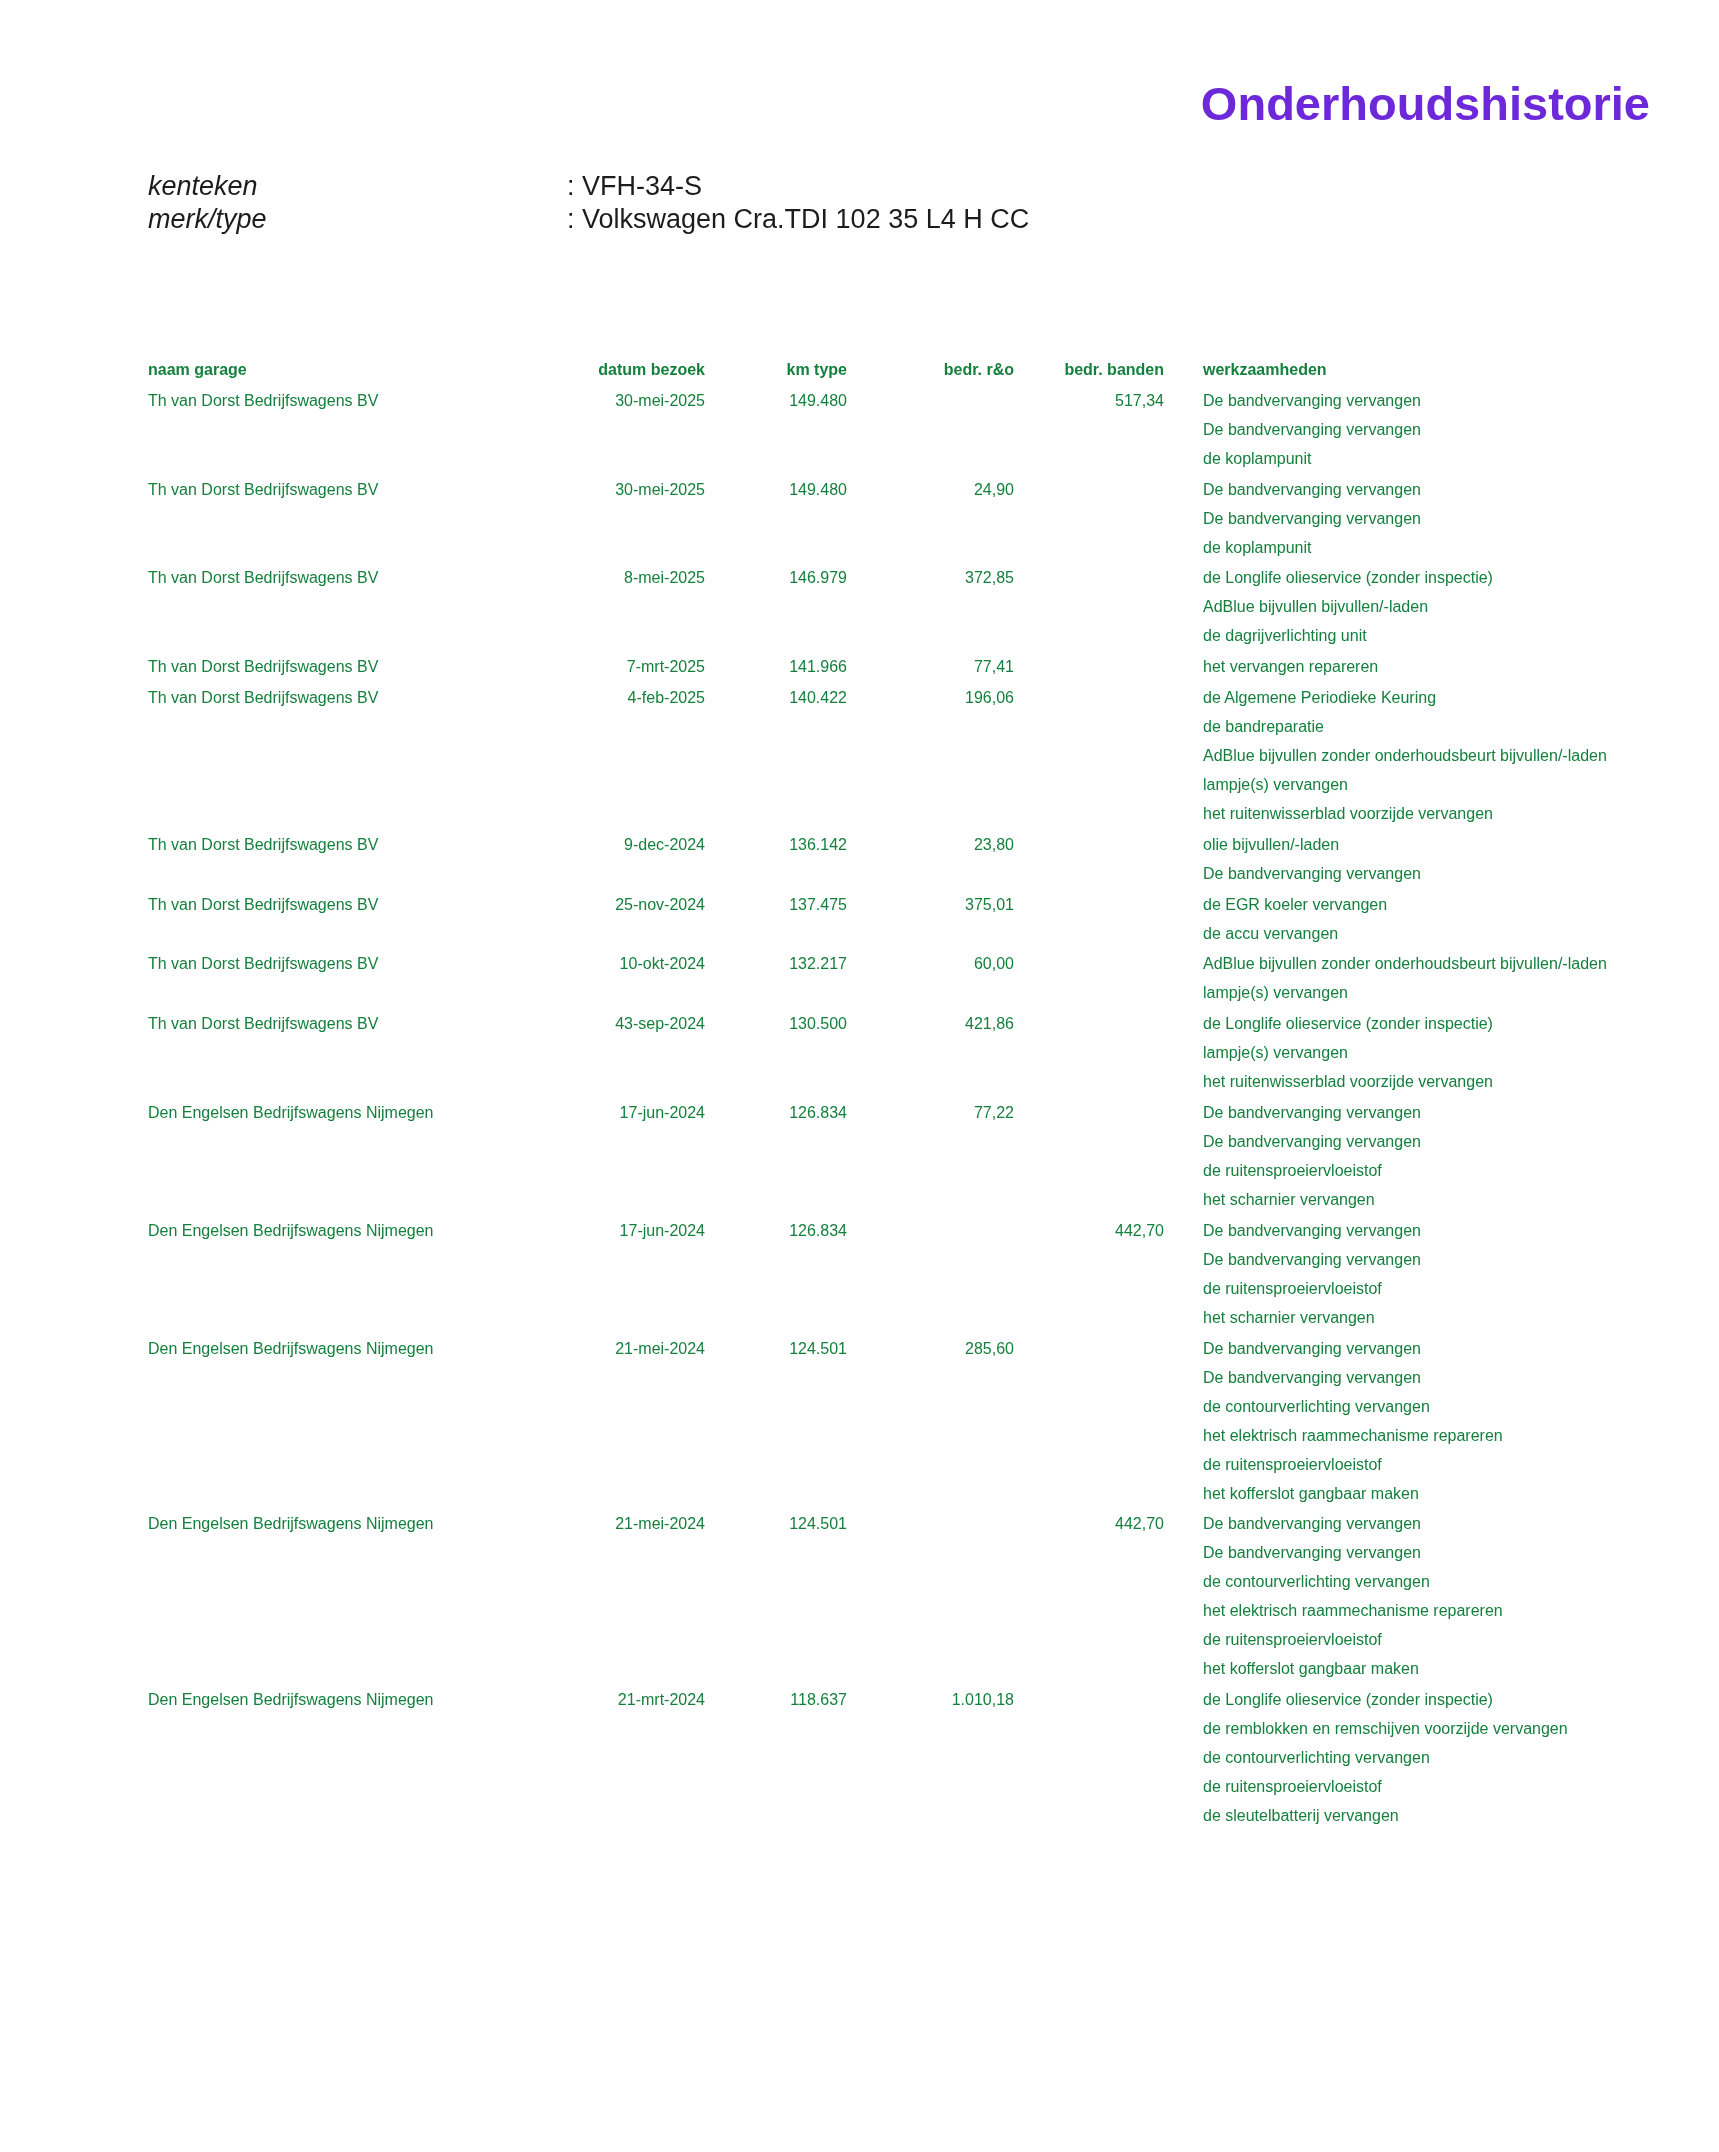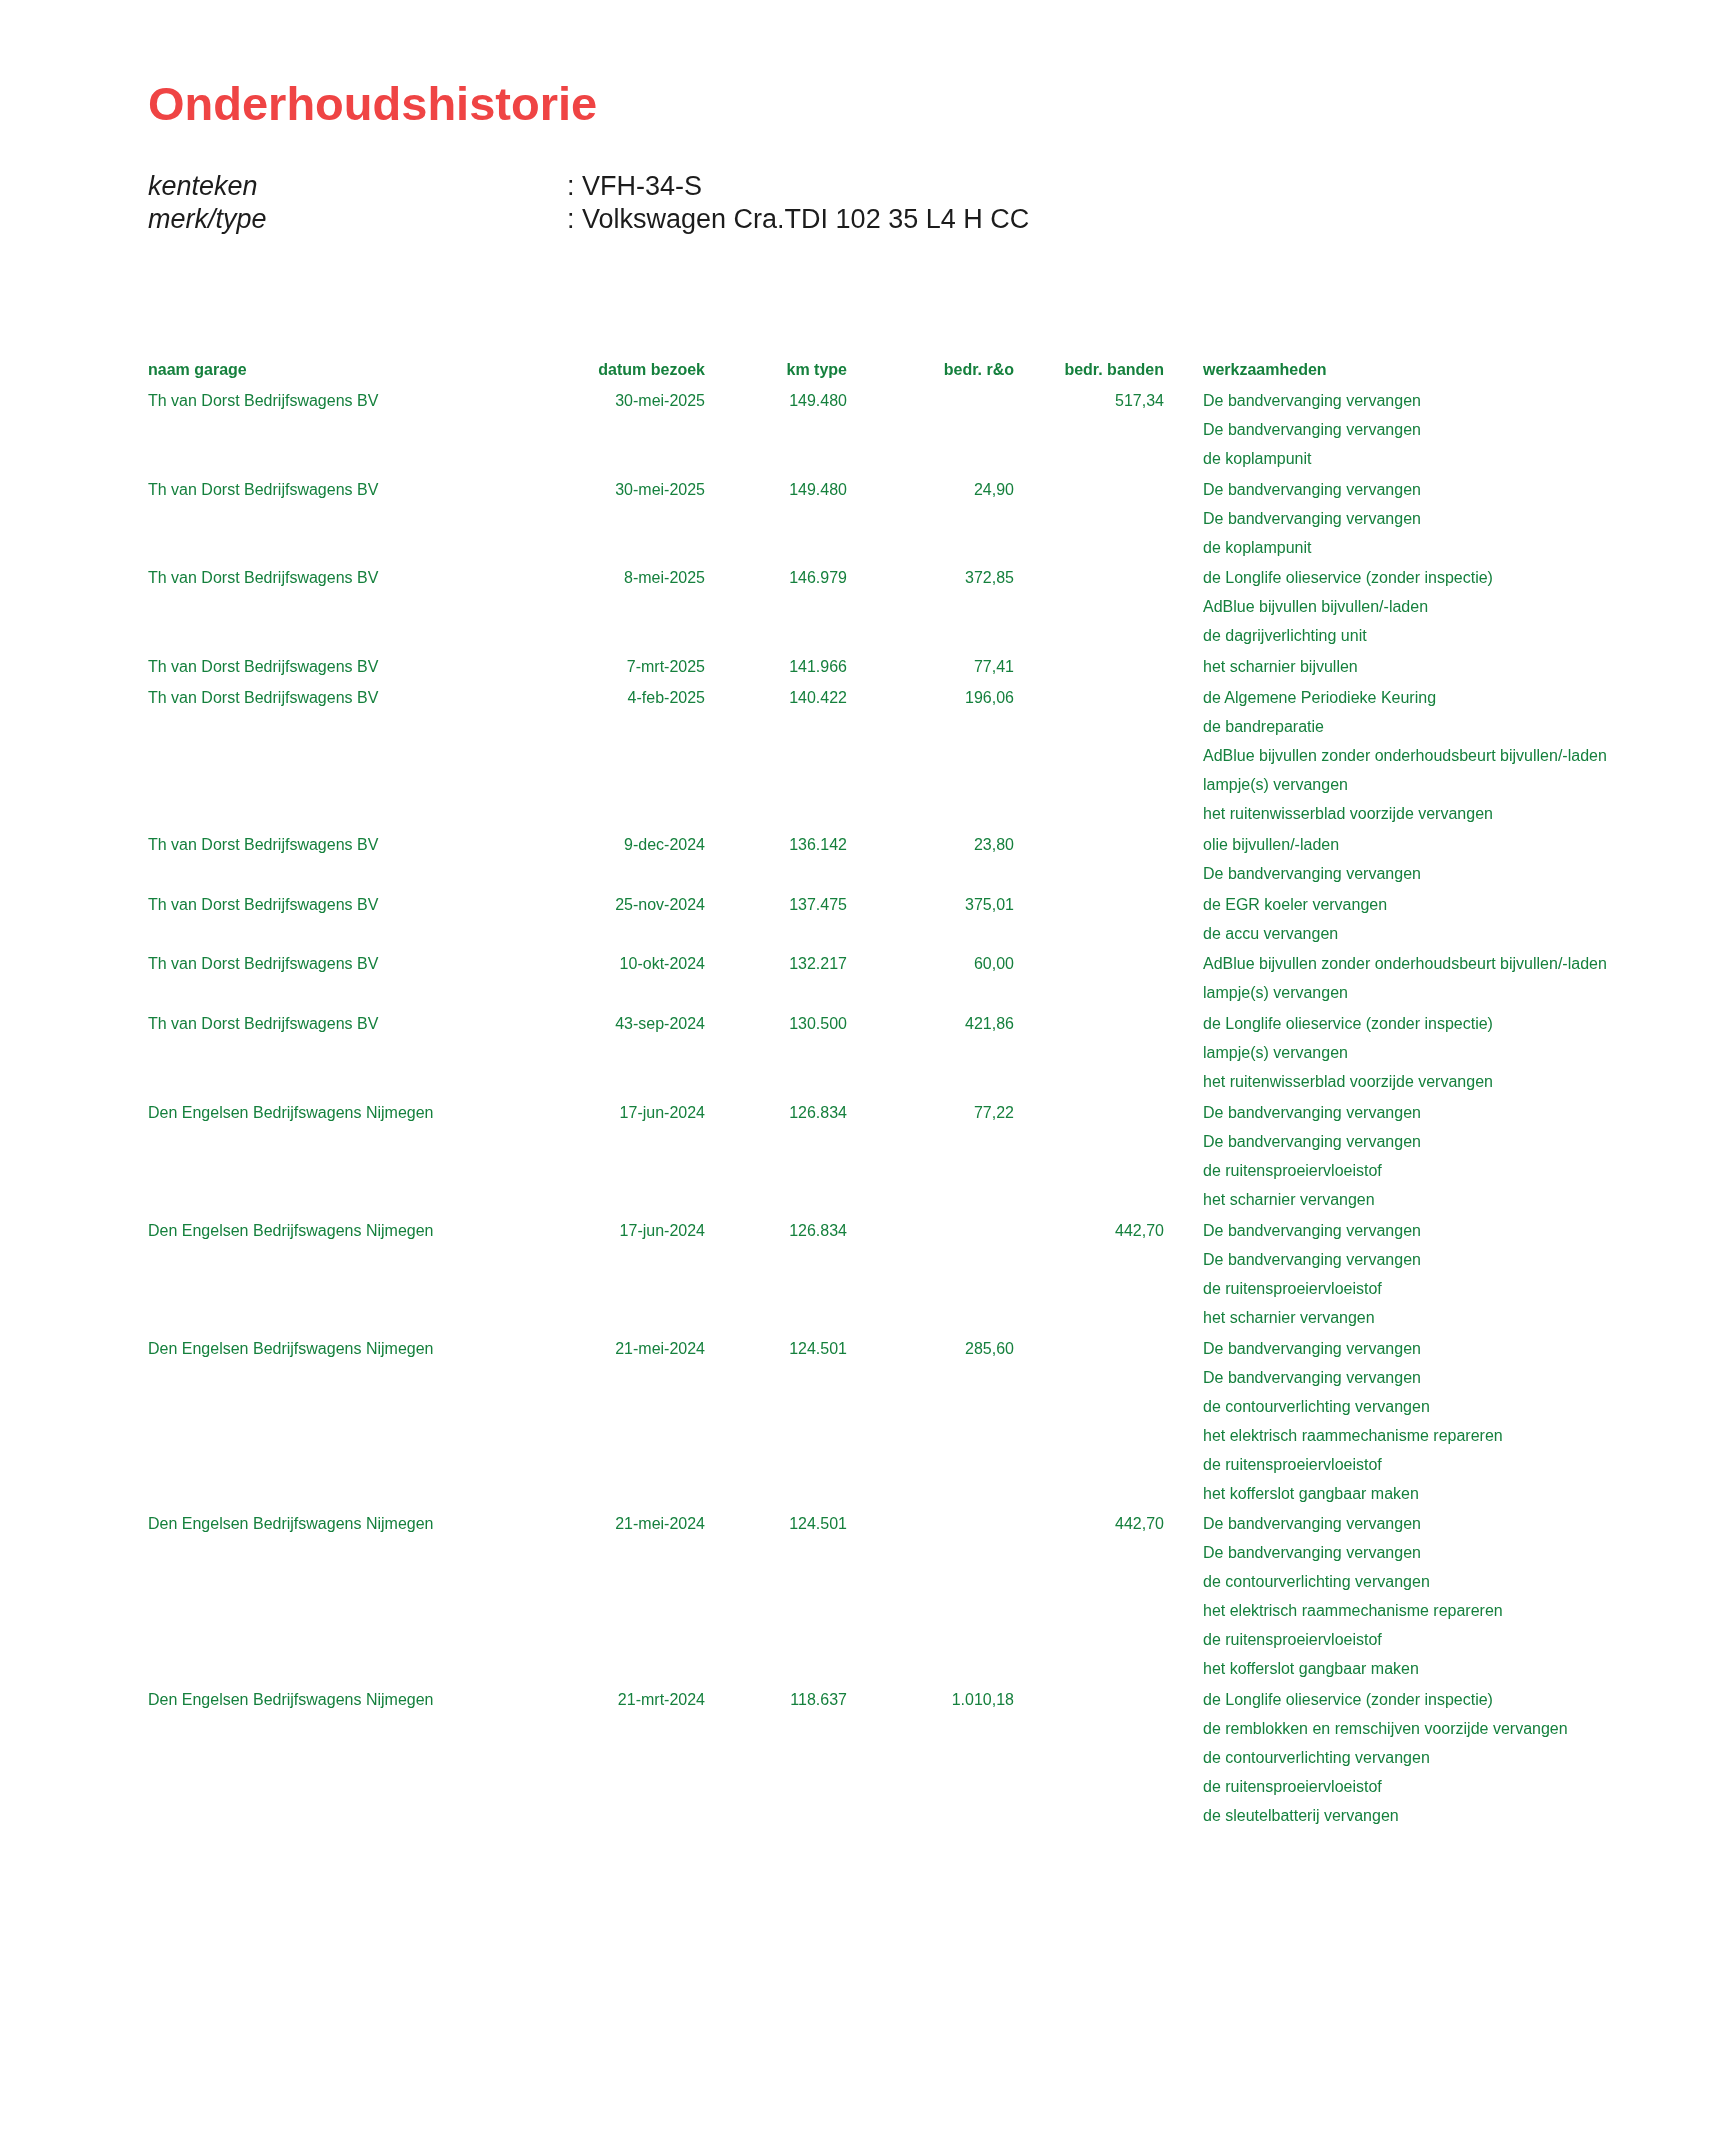--- a/index.html
+++ b/index.html
@@ -15,25 +15,25 @@
     color: #1c1c1c;
     font-family: "Liberation Sans", sans-serif;
     overflow: hidden;
   }
   .title {
     position: absolute;
     top: 76px;
     left: 148px;
     width: 1502px;
     margin: 0;
-    text-align: left;
+    text-align: right;
     font-size: 47px;
     line-height: 56px;
     font-weight: bold;
-    color: #ef4444;
+    color: #6d28d9;
   }
   .info {
     position: absolute;
     top: 170px;
     left: 148px;
     font-size: 27px;
     line-height: 33px;
   }
   .info-row { display: flex; }
   .info-label { width: 390px; font-style: italic; }
@@ -146,21 +146,21 @@
           </td>
   </tr>
 
   <tr>
     <td class="c-garage">Th van Dorst Bedrijfswagens BV</td>
     <td class="c-date">7-mrt-2025</td>
     <td class="c-km">141.966</td>
     <td class="c-ro">77,41</td>
     <td class="c-tyres"></td>
     <td class="c-work">
-            <div class="work-line">het scharnier bijvullen</div>
+            <div class="work-line">het vervangen repareren</div>
           </td>
   </tr>
 
   <tr>
     <td class="c-garage">Th van Dorst Bedrijfswagens BV</td>
     <td class="c-date">4-feb-2025</td>
     <td class="c-km">140.422</td>
     <td class="c-ro">196,06</td>
     <td class="c-tyres"></td>
     <td class="c-work">

